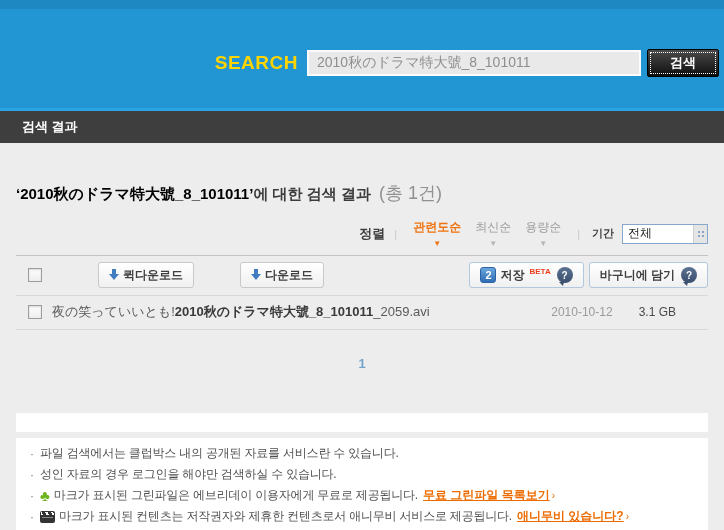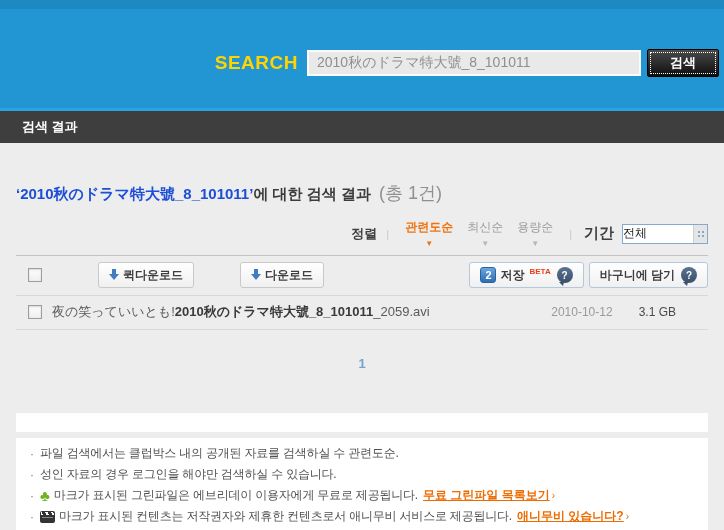--- a/index.html
+++ b/index.html
@@ -38,39 +38,39 @@
   
   .section-bar {
     height: 32px; background: #3e3e3e; display: flex; align-items: center;
     padding: 0 22px; color: #fff; font-size: 13px; font-weight: bold;
   }
 
   
   .content { padding: 0 16px; }
 
   .result-title { margin-top: 38px; font-size: 15px; }
-  .result-title .q { color: #1d4ed8; font-weight: bold; }
+  .result-title .q { color: #000000; font-weight: bold; }
   .result-title .t { color: #3c3c3c; font-weight: bold; }
   .result-title .c { color: #909090; font-weight: normal; font-size: 18px; margin-left: 4px; }
 
   .sort-row {
     display: flex; align-items: center; justify-content: flex-end;
     margin: 14px 0 7px; font-size: 12px;
   }
   .sort-label { font-weight: bold; color: #3f3f3f; font-size: 13px; }
   .divider { color: #c9c9c9; margin: 0 9px; font-size: 11px; }
   .sort-opt { color: #9b9b9b; margin: 0 7px; display: inline-flex; align-items: center; gap: 3px; cursor: pointer; flex-direction: column; }
   .sort-opt .arrow { font-size: 8px; color: #b5b5b5; }
   .sort-opt.active { color: #f0730f; font-weight: bold; }
   .sort-opt.active .arrow { color: #f0730f; }
-  .period-label { font-weight: bold; color: #3f3f3f; font-size: 15px; margin: 0 8px 0 3px; }
+  .period-label { font-weight: bold; color: #3f3f3f; font-size: 11px; margin: 0 8px 0 3px; }
   .select {
     width: 86px; height: 20px; border: 1px solid #85a8cc; background: #fff;
     display: flex; align-items: center; justify-content: space-between;
-    font-size: 12px; color: #222; cursor: pointer;
+    font-size: 12px; color: #222; padding-left: 5px; cursor: pointer;
   }
   .select .grip {
     width: 14px; height: 18px; background: #e5e5e5; border-left: 1px solid #cfcfcf; position: relative;
   }
   .select .grip i {
     position: absolute; left: 4px; top: 6px; width: 2px; height: 2px; background: #8aa6c6;
     box-shadow: 0 4px 0 #8aa6c6, 4px 0 0 #8aa6c6, 4px 4px 0 #8aa6c6;
   }
 
   
@@ -237,21 +237,21 @@
 
   <div class="pagination">
     <span class="page-num">1</span>
   </div>
 
   <div class="banner-strip-top"></div>
 
   <div class="footer-box">
     <div class="note-line">
       <span class="bullet">·</span>
-      <span class="note-text">파일 검색에서는 클럽박스 내의 공개된 자료를 검색하실 수 관련도순.</span>
+      <span class="note-text">파일 검색에서는 클럽박스 내의 공개된 자료를 서비스란 수 있습니다.</span>
     </div>
     <div class="note-line">
       <span class="bullet">·</span>
       <span class="note-text">성인 자료의 경우 로그인을 해야만 검색하실 수 있습니다.</span>
     </div>
     <div class="note-line">
       <span class="bullet">·</span>
       <span class="clover-icon">♣</span>
       <span class="note-text">마크가 표시된 그린파일은 에브리데이 이용자에게 무료로 제공됩니다.</span>
       <span class="note-link">무료 그린파일 목록보기</span>

